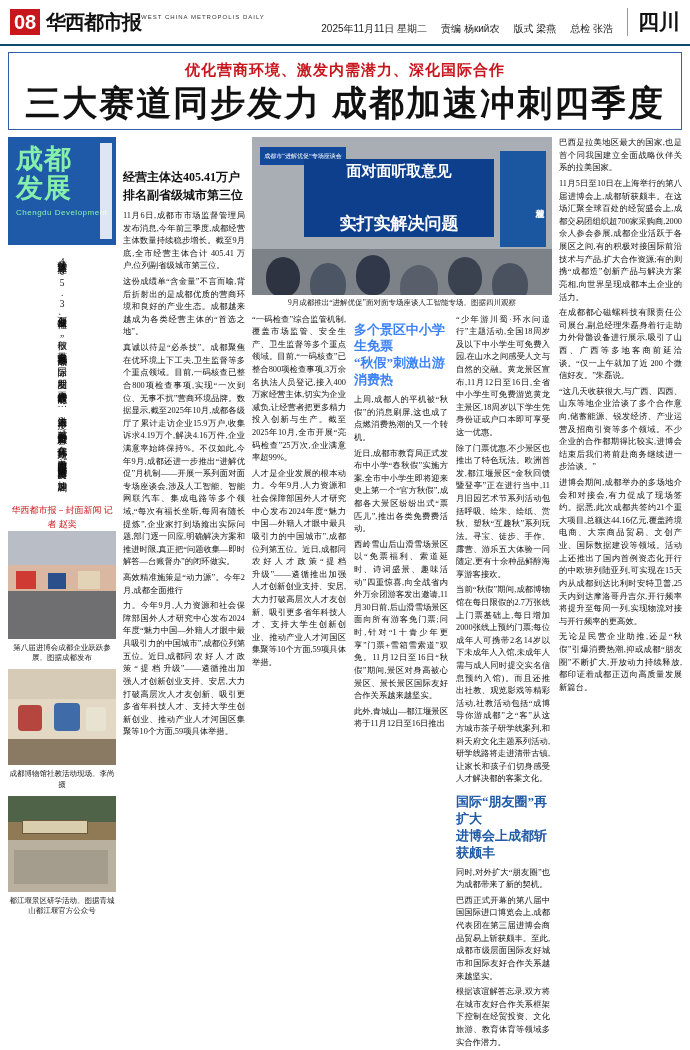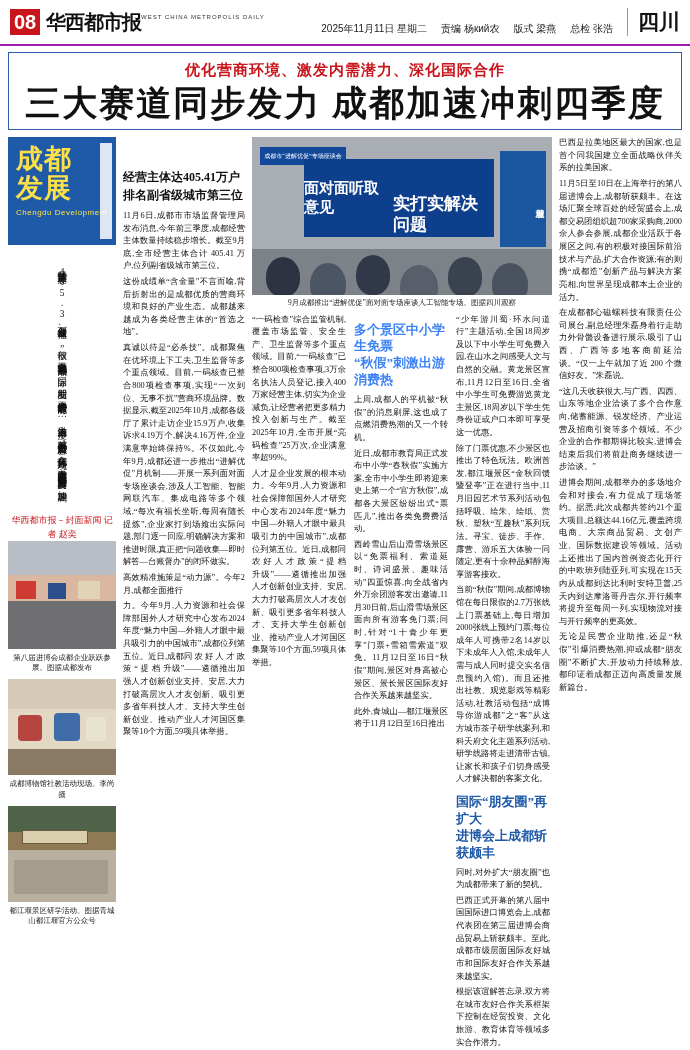--- a/index.html
+++ b/index.html
@@ -16,21 +16,21 @@
     overflow: hidden;
   }
 
   
   .masthead {
     position: relative;
     height: 46px;
     display: flex;
     align-items: center;
     padding: 0 10px;
-    border-bottom: 2px solid #a21caf;
+    border-bottom: 2px solid #0c4a6e;
   }
   .page-num {
     background: #c9161d;
     color: #fff;
     font-weight: bold;
     font-size: 20px;
     width: 30px; height: 26px;
     display: flex; align-items: center; justify-content: center;
     font-family: "Liberation Sans", sans-serif;
     margin-right: 6px;
@@ -107,25 +107,25 @@
   }
   .col { display: flex; flex-direction: column; }
   .col-1 { width: 108px; }
   .col-2 { width: 122px; }
   .col-3 { width: 300px; }
   .col-4 { width: 123px; }
 
   
   .brand-box {
     background: #1f5aa8;
-    color: #fde047;
+    color: #86efac;
     padding: 8px 6px 6px 8px;
     height: 108px;
     position: relative;
-    margin-bottom: 18px;
+    margin-bottom: 8px;
   }
   .brand-box .b1 {
     font-size: 27px; font-weight: bold; line-height: 1.05; letter-spacing: 1px;
   }
   .brand-box .b2 {
     font-size: 8px; margin-top: 6px; font-family: "Liberation Sans", sans-serif;
     letter-spacing: 0.5px;
   }
   .brand-box .b3 {
     position: absolute; right: 4px; top: 6px; bottom: 6px; width: 12px;
@@ -198,21 +198,21 @@
     overflow: hidden;
     background: #8a9099;
     margin-bottom: 3px;
   }
   .hero-banner {
     position: absolute;
     left: 52px; top: 22px;
     width: 190px; height: 78px;
     background: #0e3f8c;
     color: #fff;
-    display: flex; flex-direction: row;
+    display: flex; flex-direction: column;
     align-items: center; justify-content: center;
     font-weight: bold;
     line-height: 1.25;
   }
   .hero-banner div:first-child { font-size: 15px; }
   .hero-banner div:last-child { font-size: 17px; margin-top: 32px; }
   .hero-side {
     position: absolute; right: 6px; top: 14px;
     width: 46px; height: 96px;
     background: #1a57a0;

